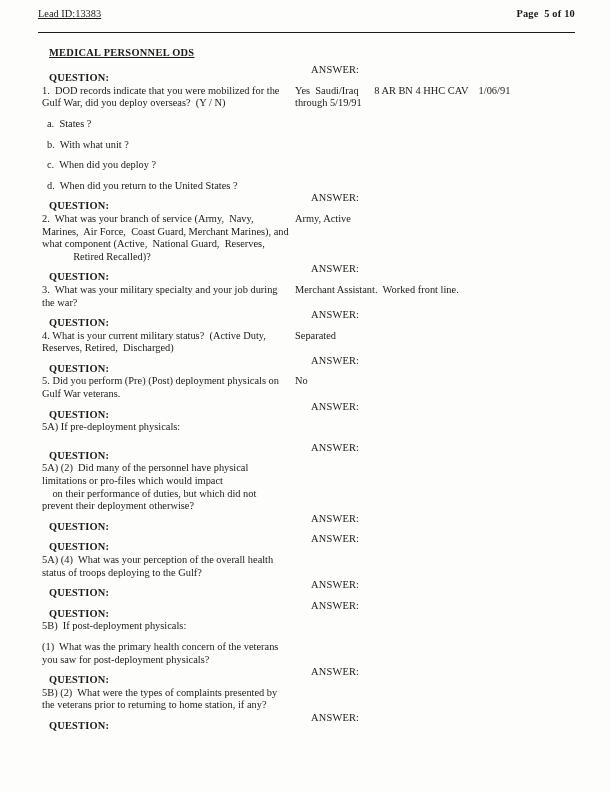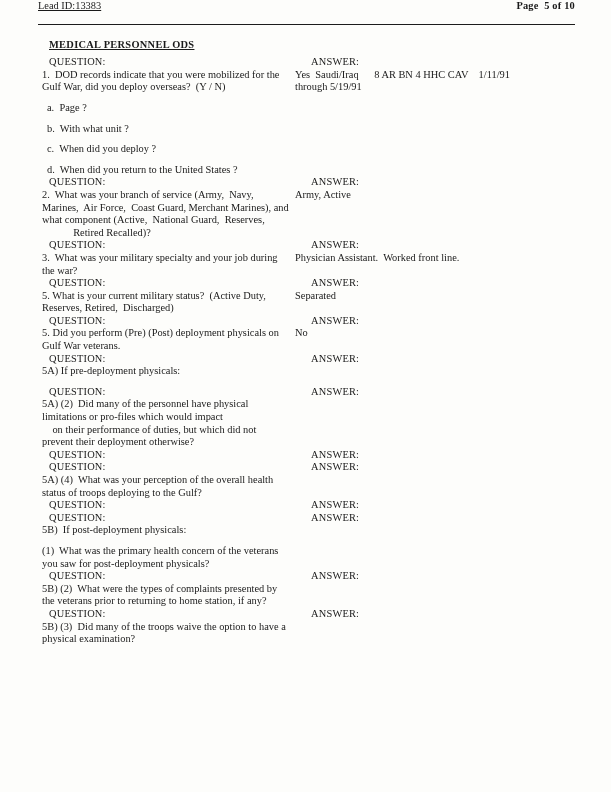--- a/index.html
+++ b/index.html
@@ -6,21 +6,21 @@
   html, body { width: 611px; height: 792px; }
   body {
     background: #fdfdfb;
     font-family: "Liberation Serif", "DejaVu Serif", serif;
     color: #1a1a1a;
     overflow: hidden;
   }
   .page {
     width: 611px;
     height: 792px;
-    padding: 0 36px 0 38px;
+    padding: 8px 36px 0 38px;
     font-size: 10.4px;
     line-height: 12.6px;
   }
   .header {
     display: flex;
     justify-content: space-between;
     align-items: flex-start;
     margin-bottom: 11px;
   }
   .lead-id { text-decoration: underline; white-space: pre; }
@@ -28,21 +28,21 @@
   .rule { border-top: 1.7px solid #1c1c1c; }
   .title {
     display: inline-block;
     margin: 14px 0 5px 11px;
     font-weight: bold;
     text-decoration: underline;
     letter-spacing: .3px;
   }
   .rows { }
   .row { display: grid; grid-template-columns: 257px 1fr; }
-  .q-label { font-weight: normal; padding-left: 11px; letter-spacing: .2px; }
+  .q-label { font-weight: bold; padding-left: 11px; letter-spacing: .2px; margin-top: 8px; }
   .a-label { font-weight: normal; letter-spacing: .2px; margin-left: 16px; }
   .q-text  { white-space: pre-wrap; padding-left: 4px; }
   .a-text  { white-space: pre-wrap; }
   .sub-item { white-space: pre-wrap; padding-left: 9px; }
   .para     { white-space: pre-wrap; padding-left: 4px; max-width: 257px; }
   .gap { height: 8px; }
 </style>
 </head>
 <body>
 
@@ -56,25 +56,25 @@
     <span class="title">MEDICAL PERSONNEL ODS</span>
   </div>
   <div class="rows">
       <div class="row">
         <div class="q-label">QUESTION:</div>
         <div class="a-label">ANSWER:</div>
       </div>
       <div class="row">
         <div class="q-text">1.  DOD records indicate that you were mobilized for the
 Gulf War, did you deploy overseas?  (Y / N)</div>
-        <div class="a-text">Yes  Saudi/Iraq      8 AR BN 4 HHC CAV    1/11/91
+        <div class="a-text">Yes  Saudi/Iraq      8 AR BN 4 HHC CAV    1/06/91
 through 5/19/91</div>
       </div>
       <div class="gap"></div>
-      <div class="sub-item">a.  Page ?</div>
+      <div class="sub-item">a.  States ?</div>
       <div class="gap"></div>
       <div class="sub-item">b.  With what unit ?</div>
       <div class="gap"></div>
       <div class="sub-item">c.  When did you deploy ?</div>
       <div class="gap"></div>
       <div class="sub-item">d.  When did you return to the United States ?</div>
       <div class="row">
         <div class="q-label">QUESTION:</div>
         <div class="a-label">ANSWER:</div>
       </div>
@@ -85,28 +85,28 @@
             Retired Recalled)?</div>
         <div class="a-text">Army, Active</div>
       </div>
       <div class="row">
         <div class="q-label">QUESTION:</div>
         <div class="a-label">ANSWER:</div>
       </div>
       <div class="row">
         <div class="q-text">3.  What was your military specialty and your job during
 the war?</div>
-        <div class="a-text">Physician Assistant.  Worked front line.</div>
+        <div class="a-text">Merchant Assistant.  Worked front line.</div>
       </div>
       <div class="row">
         <div class="q-label">QUESTION:</div>
         <div class="a-label">ANSWER:</div>
       </div>
       <div class="row">
-        <div class="q-text">5. What is your current military status?  (Active Duty,
+        <div class="q-text">4. What is your current military status?  (Active Duty,
 Reserves, Retired,  Discharged)</div>
         <div class="a-text">Separated</div>
       </div>
       <div class="row">
         <div class="q-label">QUESTION:</div>
         <div class="a-label">ANSWER:</div>
       </div>
       <div class="row">
         <div class="q-text">5. Did you perform (Pre) (Post) deployment physicals on
 Gulf War veterans.</div>
@@ -166,19 +166,14 @@
       </div>
       <div class="row">
         <div class="q-text">5B) (2)  What were the types of complaints presented by
 the veterans prior to returning to home station, if any?</div>
         <div class="a-text"></div>
       </div>
       <div class="row">
         <div class="q-label">QUESTION:</div>
         <div class="a-label">ANSWER:</div>
       </div>
-      <div class="row">
-        <div class="q-text">5B) (3)  Did many of the troops waive the option to have a
-physical examination?</div>
-        <div class="a-text"></div>
-      </div>
     </div>
 </div>
 
 </body></html>

